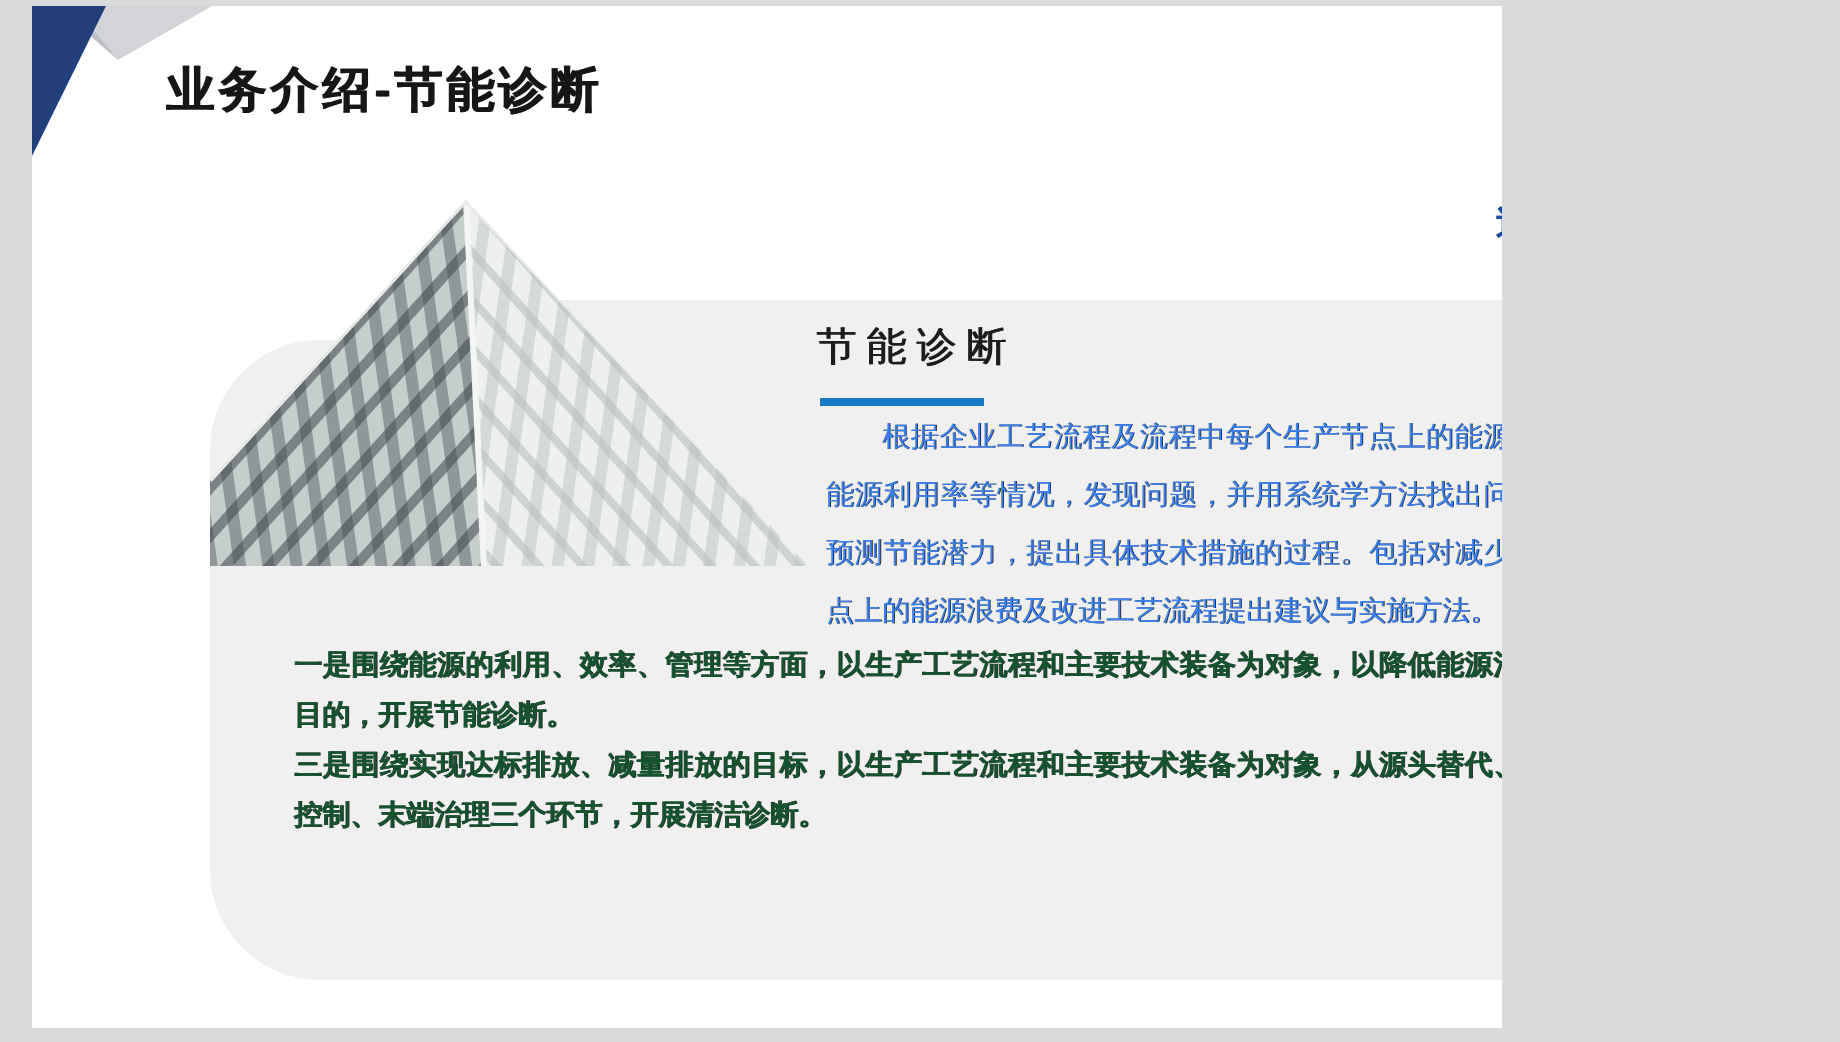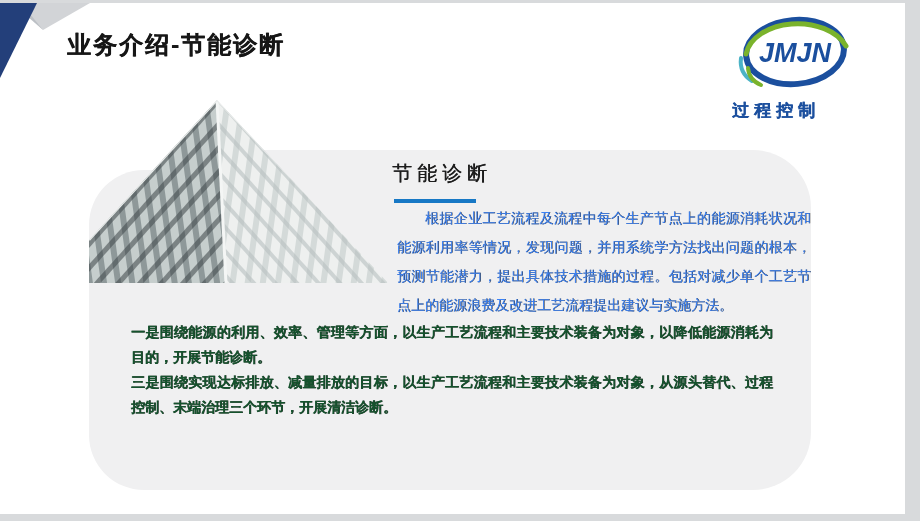--- a/index.html
+++ b/index.html
@@ -2,21 +2,21 @@
 <html><head>
 <meta charset="utf-8">
 <style>
   html,body{margin:0;padding:0;}
   body{
     width:920px;height:521px;position:relative;overflow:hidden;
     background:#d8dadc;
     font-family:"Liberation Sans","DejaVu Sans",sans-serif;
   }
   #slide{
-    position:absolute;left:0;top:3px;width:905px;height:511px;
+    position:absolute;left:16px;top:3px;width:735px;height:511px;
     background:#ffffff;overflow:hidden;
   }
   .abs{position:absolute;}
   
   #corner-svg{left:0;top:0;width:120px;height:90px;}
   
   #page-title{
     left:67px;top:26px;font-size:24px;font-weight:900;color:#161616;
     letter-spacing:2px;text-shadow:0.6px 0 0 #161616;white-space:nowrap;
   }

